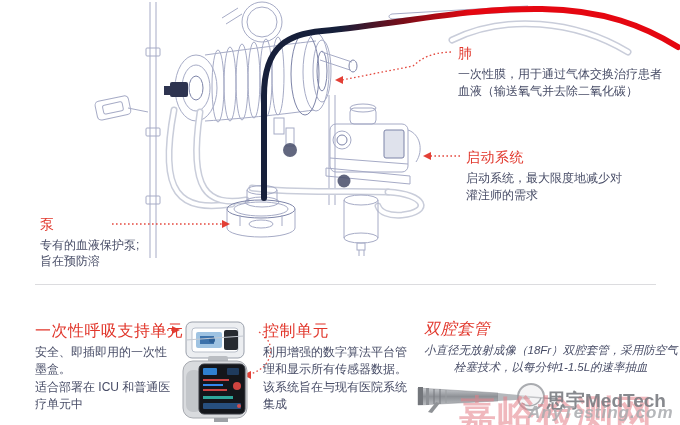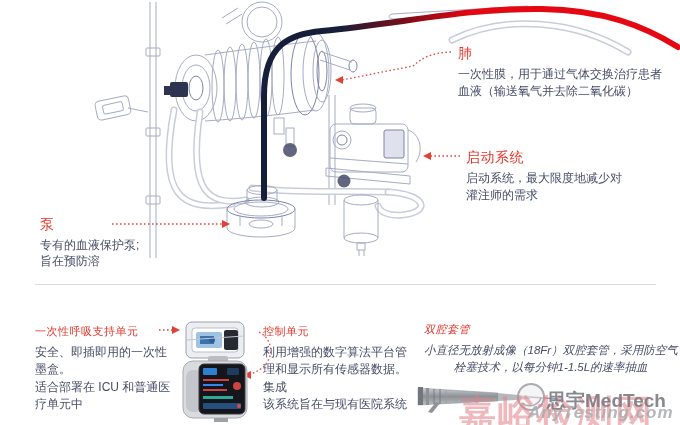--- a/index.html
+++ b/index.html
@@ -1,21 +1,21 @@
 <!DOCTYPE html>
 <html style="--accent_red: #e1362b; --tube_red: #e50711; --tube_mid: #7a0d18; --tube_navy: #161f3a; --body_text: #474c66; --sketch_line: #a6abc6; --sketch_dark: #7d84a8; --divider: #dcdcdf; --watermark_pink: rgba(228,125,135,0.55); --watermark_gray: rgba(122,124,130,0.9); --watermark_light: rgba(168,170,174,0.85);"><head>
 <meta charset="utf-8">
 <style>
   html,body{margin:0;padding:0;}
   body{font-family:"Liberation Sans","DejaVu Sans",sans-serif;background:#fff;}
   .stage{position:relative;width:680px;height:425px;background:#fff;overflow:hidden;}
   .stage svg{position:absolute;left:0;top:0;}
   .ann{position:absolute;z-index:2;}
   .ann-title{color:var(--accent_red);font-size:14px;line-height:18px;margin-bottom:4px;letter-spacing:.5px;}
-  .ann-title.sm{font-size:11px;}
+  .ann-title.sm{font-size:16px;}
   .ann-body{color:var(--body_text);font-size:12px;line-height:17.3px;}
   .ann-body.tight{line-height:16px;}
   .divider{position:absolute;left:35px;top:284px;width:621px;height:1px;background:var(--divider);z-index:1;}
   .dot{stroke:var(--accent_red);stroke-width:1.3;fill:none;stroke-dasharray:1.6 2.4;opacity:.9;}
   .ah{fill:var(--accent_red);stroke:none;opacity:.95;}
   .sk{stroke:var(--sketch_line);fill:none;stroke-width:1;}
   .skd{stroke:var(--sketch_dark);fill:none;stroke-width:1;}
   .tube7{stroke:#c9cdda;stroke-width:7;fill:none;stroke-linecap:round;}
   .tube4{stroke:#ffffff;stroke-width:4;fill:none;stroke-linecap:round;}
   .wm{position:absolute;z-index:3;white-space:nowrap;}
@@ -241,22 +241,22 @@
       <div>适合部署在 ICU 和普通医</div>
       <div>疗单元中</div>
     </div>
   </div>
 
   <div class="ann" style="left:263px;top:322px;">
     <div class="ann-title sm">控制单元</div>
     <div class="ann-body">
       <div>利用增强的数字算法平台管</div>
       <div>理和显示所有传感器数据。</div>
+      <div>该系统旨在与现有医院系统</div>
       <div>集成</div>
-      <div>该系统旨在与现有医院系统</div>
     </div>
   </div>
 
   <div class="ann" style="left:424px;top:320px;font-style:italic;">
     <div class="ann-title sm">双腔套管</div>
     <div class="ann-body" style="font-size:11.5px;text-align:center;">
       <div>小直径无放射成像（18Fr）双腔套管，采用防空气</div>
       <div>栓塞技术，以每分钟1-1.5L的速率抽血</div>
     </div>
   </div>

